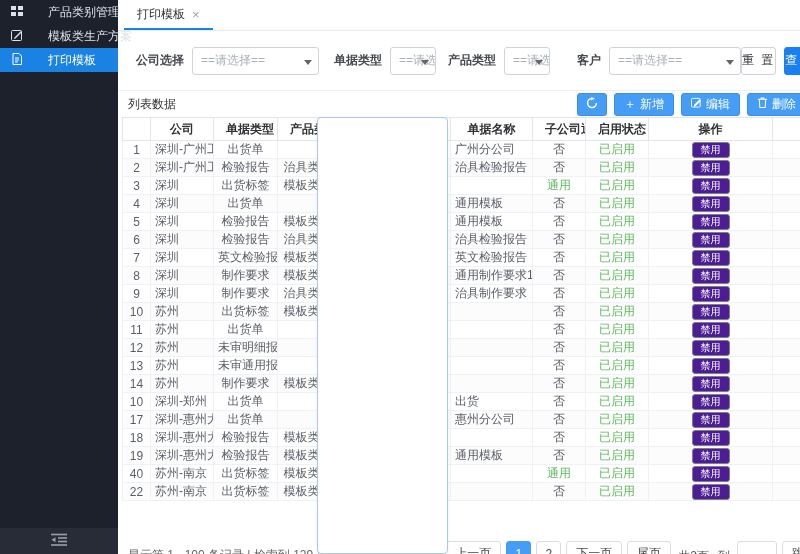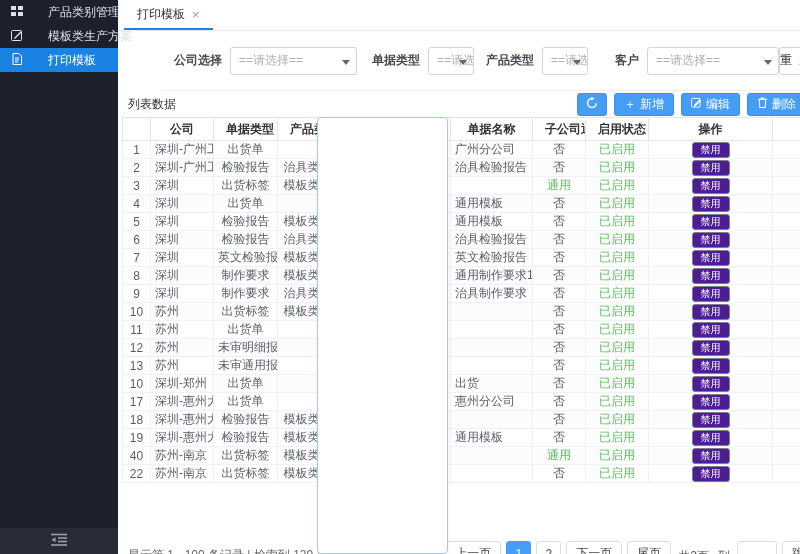--- a/index.html
+++ b/index.html
@@ -19,21 +19,21 @@
     display:flex; align-items:center; justify-content:center; }
   
   .main { position:absolute; left:118px; top:0; width:682px; height:554px; background:#fff; }
   .tabbar { position:absolute; top:0; left:0; right:0; height:31px; background:#fff;
     border-bottom:1px solid #e9ebf0; display:flex; align-items:flex-end; padding-left:6px; }
   .tab { height:30px; display:flex; align-items:center; gap:7px; padding:0 13px;
     border-bottom:2px solid #1a82e2; color:#303133; font-size:12px; cursor:pointer; }
   .tab .close { color:#9aa2ad; font-size:13px; line-height:1; }
   
   .filter-section { position:absolute; top:31px; left:0; right:0; height:60px;
-    border-bottom:1px solid #eef0f4; display:flex; align-items:center; padding-left:12px;margin-left:44px; }
+    border-bottom:1px solid #eef0f4; display:flex; align-items:center; padding-left:18px; }
   .fgroup { display:flex; align-items:center; }
   .flabel { font-weight:700; color:#45484d; margin-right:8px; white-space:nowrap; }
   .select { position:relative; height:28px; border:1px solid #cfd4da; border-radius:3px; background:#fff;
     display:flex; align-items:center; padding:0 18px 0 8px; color:#aab0b8; overflow:hidden;
     white-space:nowrap; cursor:pointer; }
   .select .caret { position:absolute; right:6px; top:12px; width:0; height:0;
     border-left:4px solid transparent; border-right:4px solid transparent; border-top:5px solid #666; }
   .sel-company { width:127px; margin-right:15px; }
   .sel-doc { width:46px; margin-right:12px; }
   .sel-product { width:46px; margin-right:27px; }
@@ -388,20 +388,32 @@
             <td>未审通用报...</td>
             <td></td>
             <td></td>
             <td class="al"></td>
             <td>否</td>
             <td class="green">已启用</td>
             <td><button class="btn-disable">禁用</button></td>
             <td></td>
           </tr>
           <tr>
+            <td>14</td>
+            <td class="al">苏州</td>
+            <td>制作要求</td>
+            <td>模板类</td>
+            <td></td>
+            <td class="al"></td>
+            <td>否</td>
+            <td class="green">已启用</td>
+            <td><button class="btn-disable">禁用</button></td>
+            <td></td>
+          </tr>
+          <tr>
             <td>10</td>
             <td class="al">深圳-郑州</td>
             <td>出货单</td>
             <td></td>
             <td></td>
             <td class="al">出货</td>
             <td>否</td>
             <td class="green">已启用</td>
             <td><button class="btn-disable">禁用</button></td>
             <td></td>

